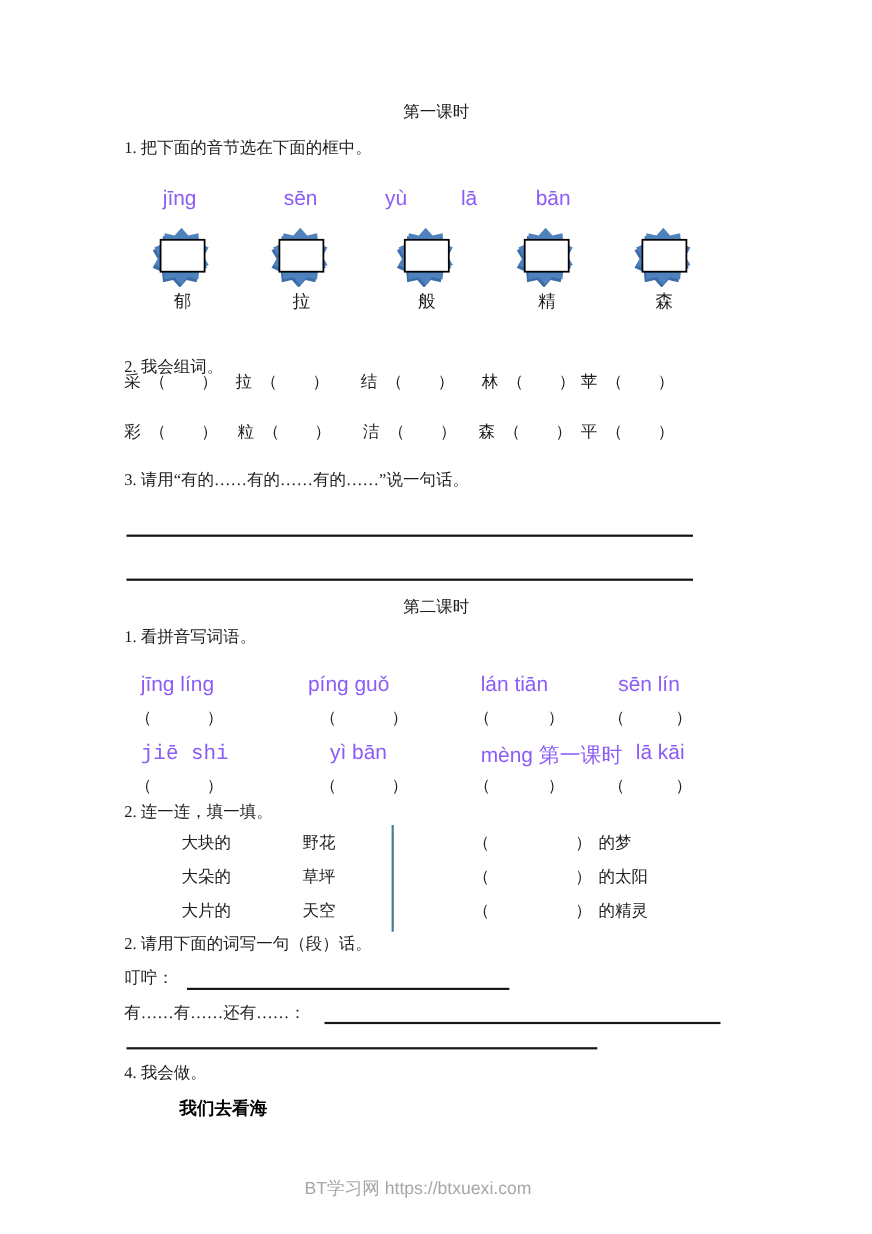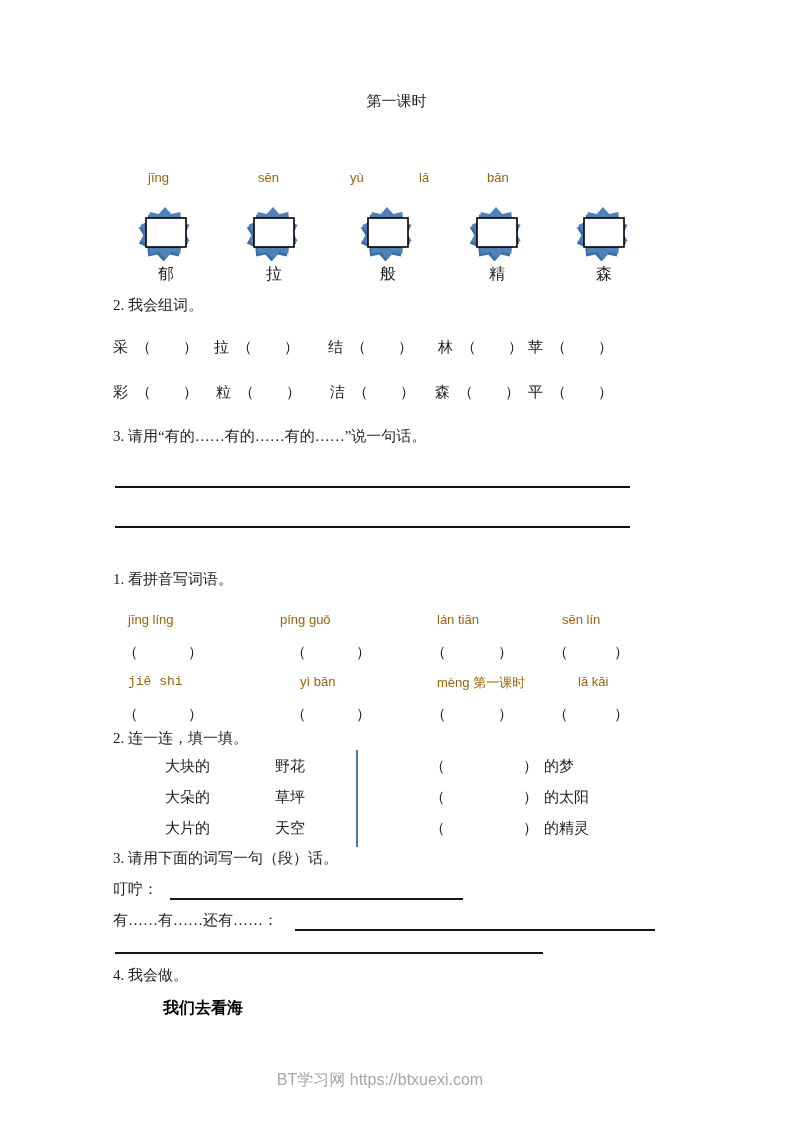--- a/index.html
+++ b/index.html
@@ -3,21 +3,21 @@
 <meta charset="utf-8">
 <style>
   html,body { margin:0; padding:0; background:#ffffff; }
   .page {
     position:relative; width:793px; height:1122px; background:#ffffff;
     font-family:"Liberation Serif","DejaVu Serif",serif;
     font-size:15px; color:#1c1c1c; overflow:hidden;
   }
   .abs { position:absolute; }
   .center { left:0; width:793px; text-align:center; }
-  .pinyin { font-family:"Liberation Sans","DejaVu Sans",sans-serif; font-size:13px; color:#a16207; }
+  .pinyin { font-family:"Liberation Sans","DejaVu Sans",sans-serif; font-size:19px; color:#8b5cf6; }
 
   
   .badge { position:absolute; top:207px; width:58px; text-align:center; }
   .badge svg { display:block; margin:0 auto; }
   .star-main   { fill:var(--badge-fill,#4f81bd); }
   .star-shadow { fill:var(--badge-shadow,#3b6ca8); }
   .badge-box   { fill:#ffffff; stroke:#000000; stroke-width:1.6; }
   .badge-char  { margin-top:3px; font-size:16px; }
 
   
@@ -46,20 +46,21 @@
   .footer { font-family:"Liberation Sans","DejaVu Sans",sans-serif;
             font-size:16px; color:#a6a6a6; }
 </style>
 </head>
 <body>
 
 <div class="page">
 
   <div class="abs center" style="top:92px;">第一课时</div>
 
+  <div class="abs" style="left:113px;top:125px;">1. 把下面的音节选在下面的框中。</div>
 
   <span class="abs pinyin" style="left:148px;top:170px;">jīng</span>
   <span class="abs pinyin" style="left:258px;top:170px;">sēn</span>
   <span class="abs pinyin" style="left:350px;top:170px;">yù</span>
   <span class="abs pinyin" style="left:419px;top:170px;">lā</span>
   <span class="abs pinyin" style="left:487px;top:170px;">bān</span>
 
   <div class="badge" style="left:137px;">
     <svg width="58" height="54" viewBox="0 0 58 54">
       <polygon class="star-shadow" transform="translate(-1.5,2.5)" points="28,0 34.2,7 43.3,5 44.2,14.2 52.7,18 48,26 52.7,34 44.2,37.8 43.3,47 34.2,45 28,52 21.8,45 12.7,47 11.8,37.8 3.3,34 8,26 3.3,18 11.8,14.2 12.7,5 21.8,7"></polygon>
@@ -94,21 +95,21 @@
   </div>
   <div class="badge" style="left:575px;">
     <svg width="58" height="54" viewBox="0 0 58 54">
       <polygon class="star-shadow" transform="translate(-1.5,2.5)" points="28,0 34.2,7 43.3,5 44.2,14.2 52.7,18 48,26 52.7,34 44.2,37.8 43.3,47 34.2,45 28,52 21.8,45 12.7,47 11.8,37.8 3.3,34 8,26 3.3,18 11.8,14.2 12.7,5 21.8,7"></polygon>
       <polygon class="star-main" points="28,0 34.2,7 43.3,5 44.2,14.2 52.7,18 48,26 52.7,34 44.2,37.8 43.3,47 34.2,45 28,52 21.8,45 12.7,47 11.8,37.8 3.3,34 8,26 3.3,18 11.8,14.2 12.7,5 21.8,7"></polygon>
       <rect class="badge-box" x="9" y="11" width="40" height="29"></rect>
     </svg>
     <div class="badge-char">森</div>
   </div>
 
-  <div class="abs" style="left:113px;top:296px;">2. 我会组词。</div>
+  <div class="abs" style="left:113px;top:324px;">2. 我会组词。</div>
 
   <div class="wordcell" style="left:113px;top:338px;">
     <span class="ch">采</span>
       <span>（</span>
       <span class="sp"></span>
       <span>）</span>
   </div>
   <div class="wordcell" style="left:214px;top:338px;">
     <span class="ch">拉</span>
       <span>（</span>
@@ -162,20 +163,21 @@
     <span class="ch">平</span>
       <span>（</span>
       <span class="sp"></span>
       <span>）</span>
   </div>
 
   <div class="abs" style="left:113px;top:427px;">3. 请用“有的……有的……有的……”说一句话。</div>
   <div class="line" style="left:115px;top:486px;width:515px;"></div>
   <div class="line" style="left:115px;top:526px;width:515px;"></div>
 
+  <div class="abs center" style="top:542px;">第二课时</div>
 
   <div class="abs" style="left:113px;top:570px;">1.  看拼音写词语。</div>
 
   <span class="abs pinyin" style="left:128px;top:612px;">jīng líng</span>
   <span class="abs pinyin" style="left:280px;top:612px;">píng guǒ</span>
   <span class="abs pinyin" style="left:437px;top:612px;">lán tiān</span>
   <span class="abs pinyin" style="left:562px;top:612px;">sēn lín</span>
 
   <div class="pgroup" style="left:123px;top:643px;width:80px;">
     <span>（</span>
@@ -240,21 +242,21 @@
 
   <span class="mrow-left" style="top:819px;">大片的</span>
   <span class="mrow-mid" style="top:819px;">天空</span>
   <div class="mrow-right" style="top:819px;">
     <span>（</span>
       <span class="gap"></span>
       <span>）</span>
     <span class="suffix">的精灵</span>
   </div>
 
-  <div class="abs" style="left:113px;top:849px;">3. 请用下面的词写一句（段）话。</div>
+  <div class="abs" style="left:113px;top:849px;">2. 请用下面的词写一句（段）话。</div>
 
   <span class="abs" style="left:113px;top:880px;">叮咛：</span>
   <div class="thinline" style="left:170px;top:898px;width:293px;"></div>
 
   <span class="abs" style="left:113px;top:911px;">有……有……还有……：</span>
   <div class="thinline" style="left:295px;top:929px;width:360px;"></div>
 
   <div class="thinline" style="left:115px;top:952px;width:428px;"></div>
 
   <div class="abs" style="left:113px;top:966px;">4. 我会做。</div>

